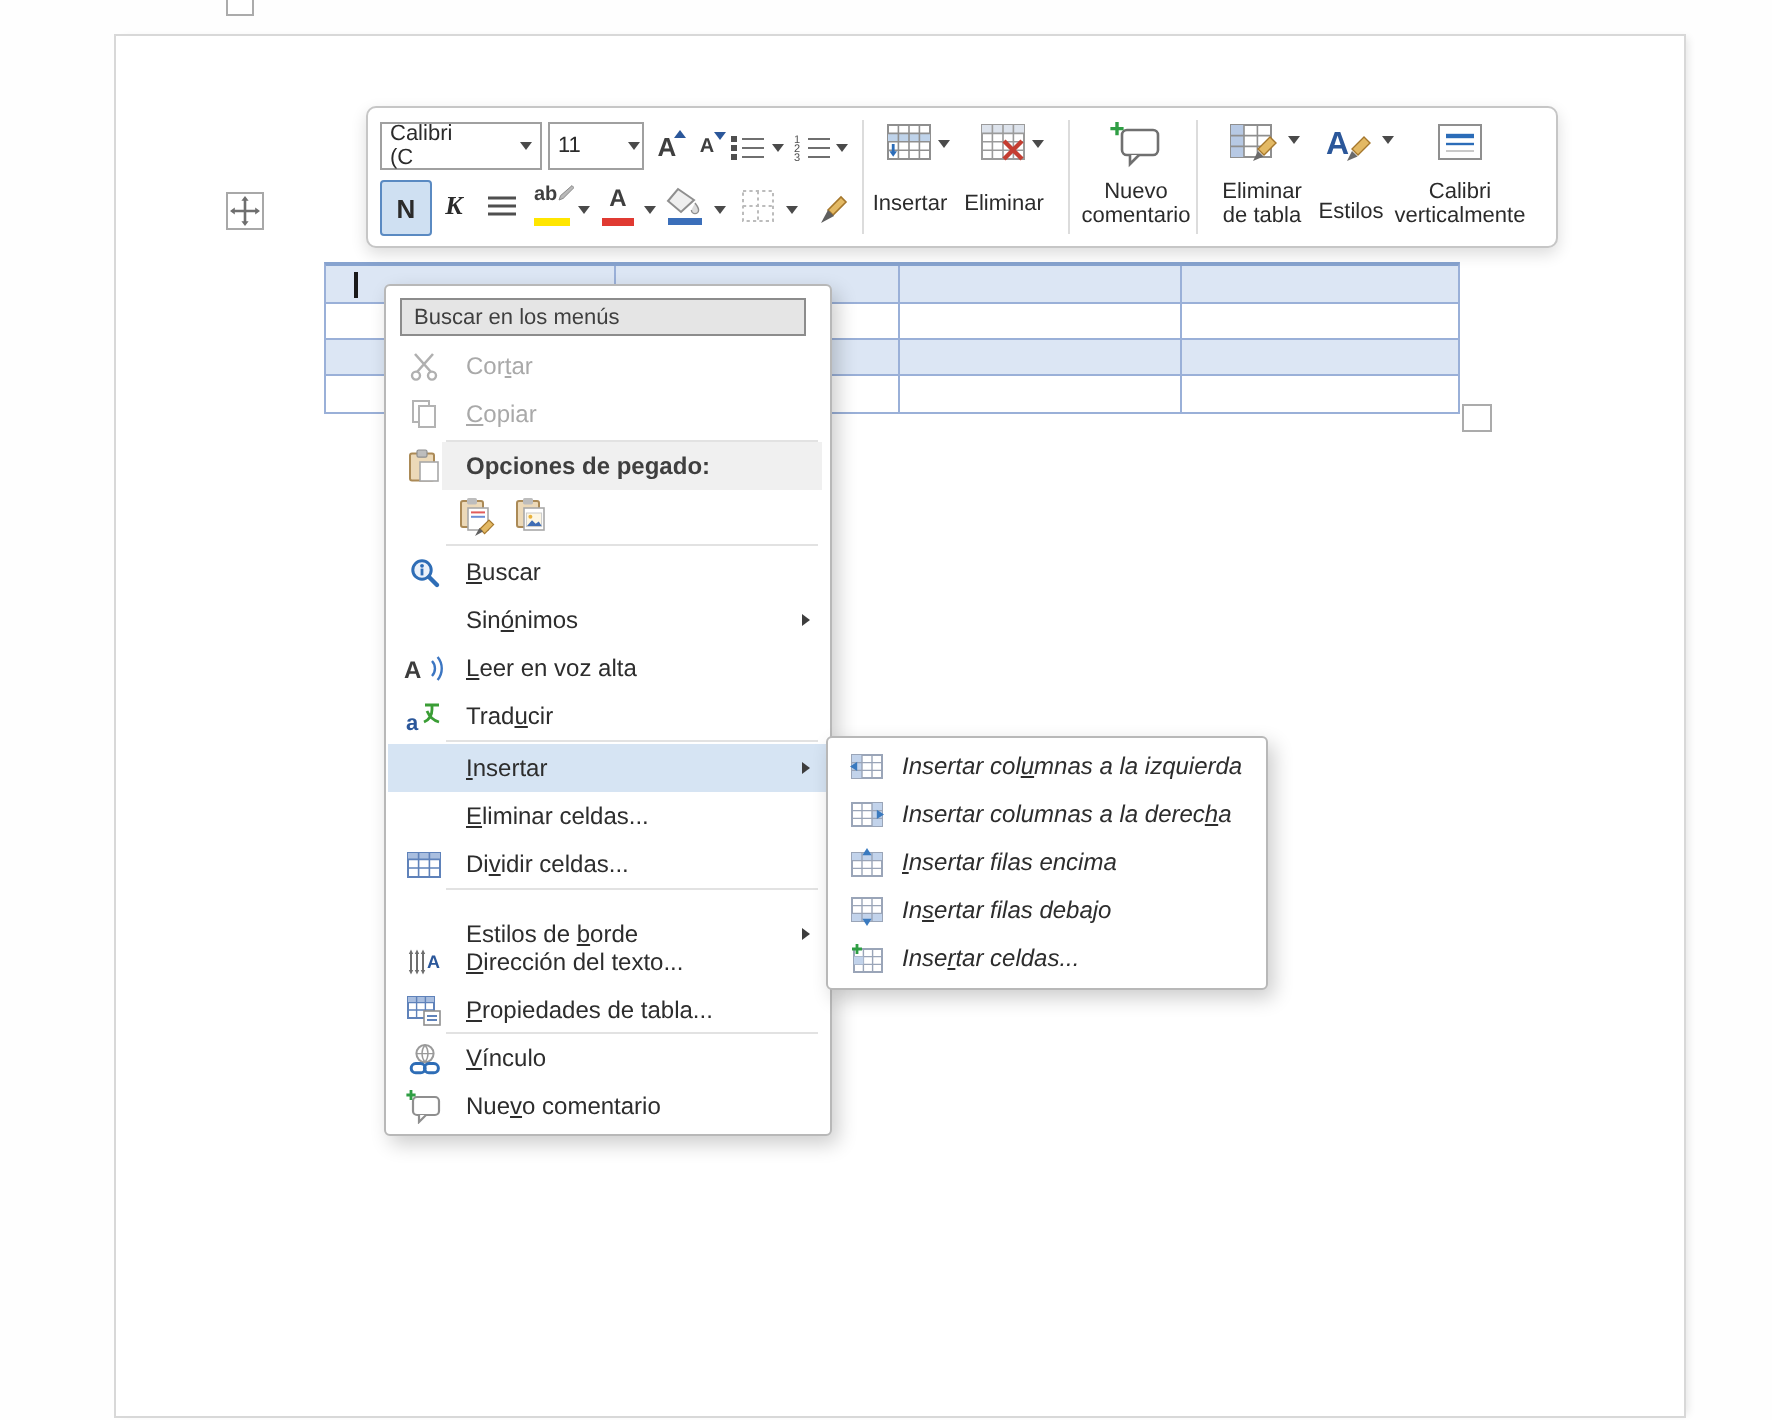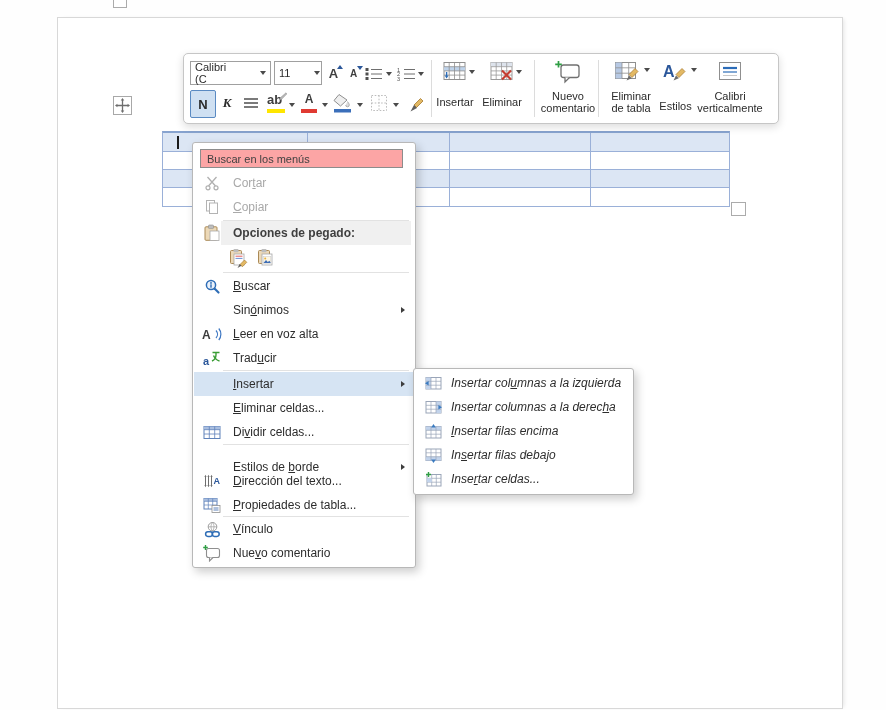--- a/index.html
+++ b/index.html
@@ -34,21 +34,21 @@
   .tri-r{width:0;height:0;border-top:3.5px solid transparent;border-bottom:3.5px solid transparent;border-left:4.5px solid #3d3d3d;}
   .vsep{position:absolute;top:6px;bottom:6px;width:1px;background:#dcdcdc;}
   .tlabel{position:absolute;font-size:11px;line-height:12px;text-align:center;color:#2b2b2b;}
   .bold-btn{background:#cfe0f2;border:1px solid #5a8ac2;border-radius:2px;font-weight:bold;font-size:13px;}
   .ital-btn{font-style:italic;font-weight:bold;font-size:13px;font-family:"Liberation Serif","DejaVu Serif",serif;}
   .colorbar{position:absolute;left:3px;bottom:3px;height:4px;}
   
   .ctx-menu{position:absolute;left:192px;top:142px;width:222px;height:424px;background:#fff;
             border:1px solid #b8b8b8;border-radius:3px;box-shadow:3px 4px 10px rgba(0,0,0,.20);z-index:20;}
   .search-box{position:absolute;left:7px;top:6px;width:203px;height:19px;border:1px solid #8c8c8c;
-              font-family:inherit;font-size:11px;color:#3f3f3f;padding:0 0 0 6px;box-sizing:border-box;background:#fca5a5;}
+              font-family:inherit;font-size:11px;color:#3f3f3f;padding:0 0 0 6px;box-sizing:border-box;background:#e5e5e5;}
   .search-box::placeholder{color:#3f3f3f;opacity:1;}
   .mi{position:absolute;left:1px;right:1px;height:24px;}
   .mi .bg{position:absolute;inset:0;}
   .bg-gray{left:27px !important;right:3px !important;background:#f0f0f0;}
   .bg-blue{background:#d6e4f3;}
   .ic{position:absolute;left:8px;top:50%;transform:translateY(-50%);width:20px;height:20px;
       display:flex;align-items:center;justify-content:center;}
   .lab{position:absolute;left:39px;top:50%;transform:translateY(-50%);font-size:12px;color:#2d2d2d;white-space:nowrap;}
   .lab.dis{color:#a9a9a9;}
   .lab.hdr{font-weight:bold;color:#3f3f3f;}
@@ -140,21 +140,21 @@
     </div>
     <div class="tb ital-btn" style="left:33px;top:36px;width:20px;height:26px">
       <span>K</span>
     </div>
     <div class="tb" style="left:56px;top:36px;width:22px;height:26px">
       <svg width="16" height="12" viewBox="0 0 16 12">
         <path d="M1 2h14M1 6h14M1 10h14" stroke="#4f4f4f" stroke-width="1.4" fill="none"></path>
       </svg>
     </div>
     <div class="tb" style="left:80px;top:36px;width:24px;height:26px">
-      <span style="position:absolute;top:2px;left:3px;font-weight:bold;font-size:13px;color:#3f3f3f">ab</span>
+      <span style="position:absolute;top:2px;left:3px;font-weight:bold;font-size:10px;color:#3f3f3f">ab</span>
       <svg width="9" height="9" style="position:absolute;top:2px;right:1px" viewBox="0 0 9 9">
         <path d="M8 .8l1 1-5.4 5.4L1.5 8l.8-2.2z" fill="#b9b9b9" stroke="#8a8a8a" stroke-width=".5"></path>
       </svg>
       <span class="colorbar" style="width:18px;background:#ffe600"></span>
     </div>
     <div class="tb" style="left:104px;top:47px;width:8px;height:8px">
         <span class="tri-d"></span>
       </div>
     <div class="tb" style="left:114px;top:36px;width:22px;height:26px">
       <span style="position:absolute;top:2px;font-weight:bold;font-size:12px;color:#3f3f3f">A</span>

